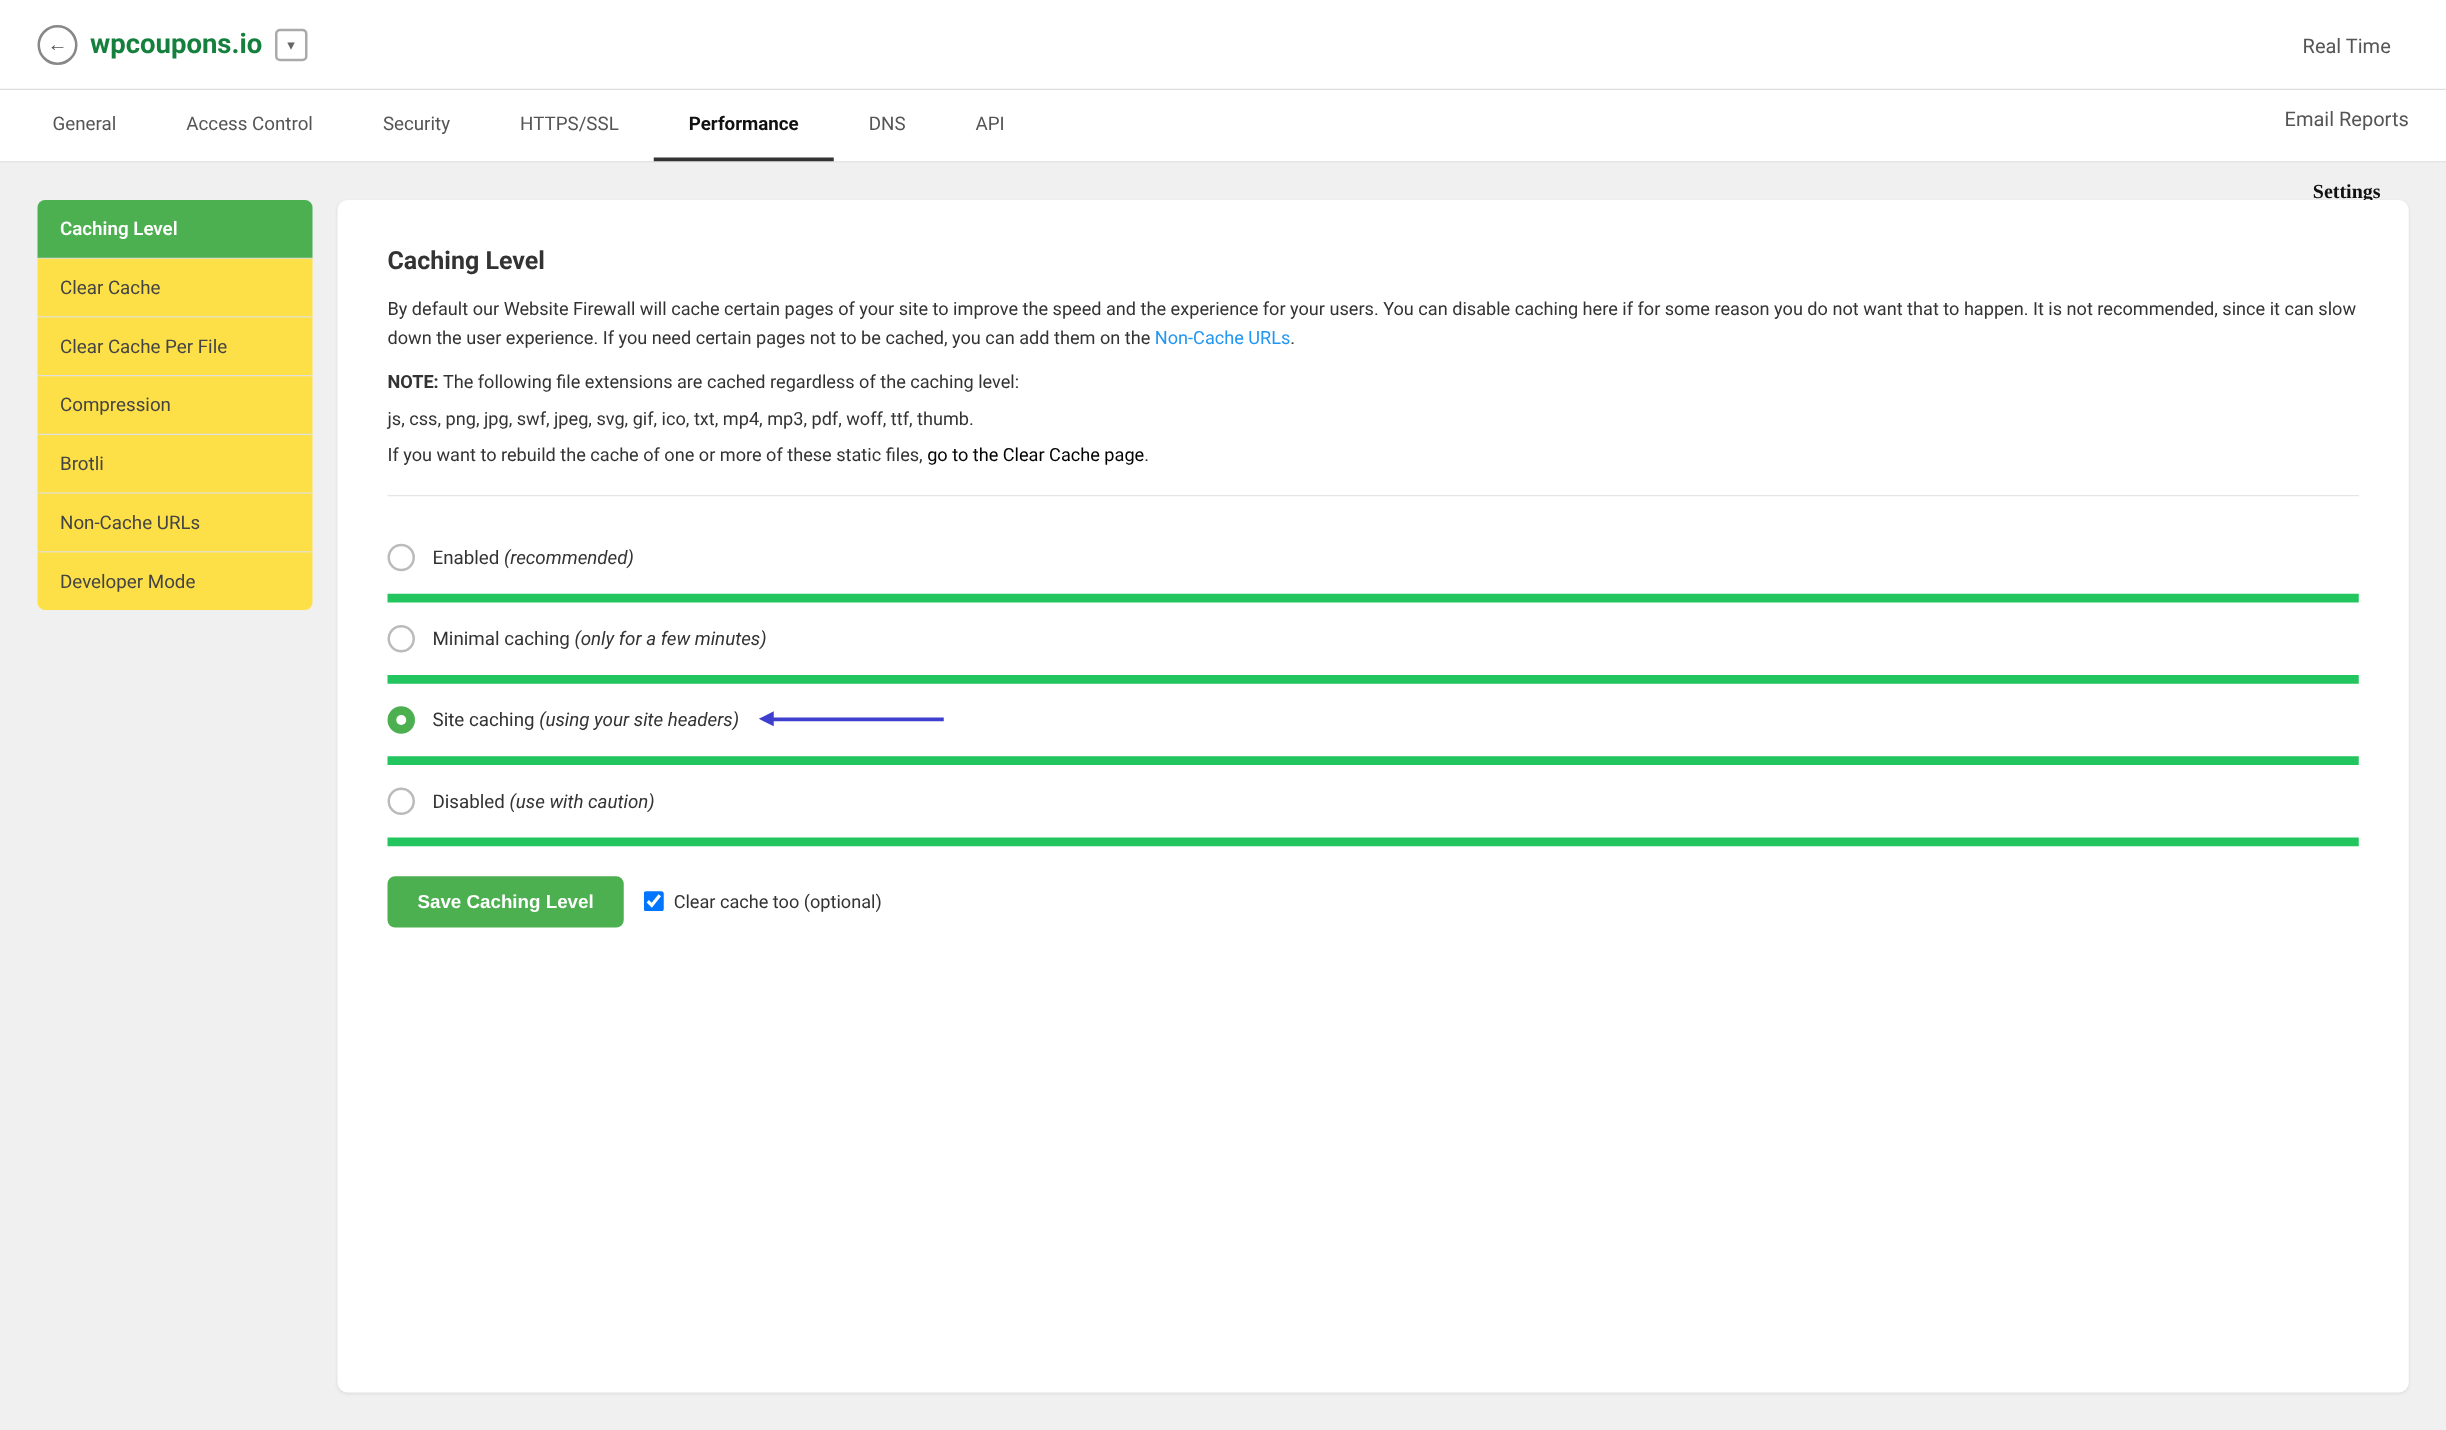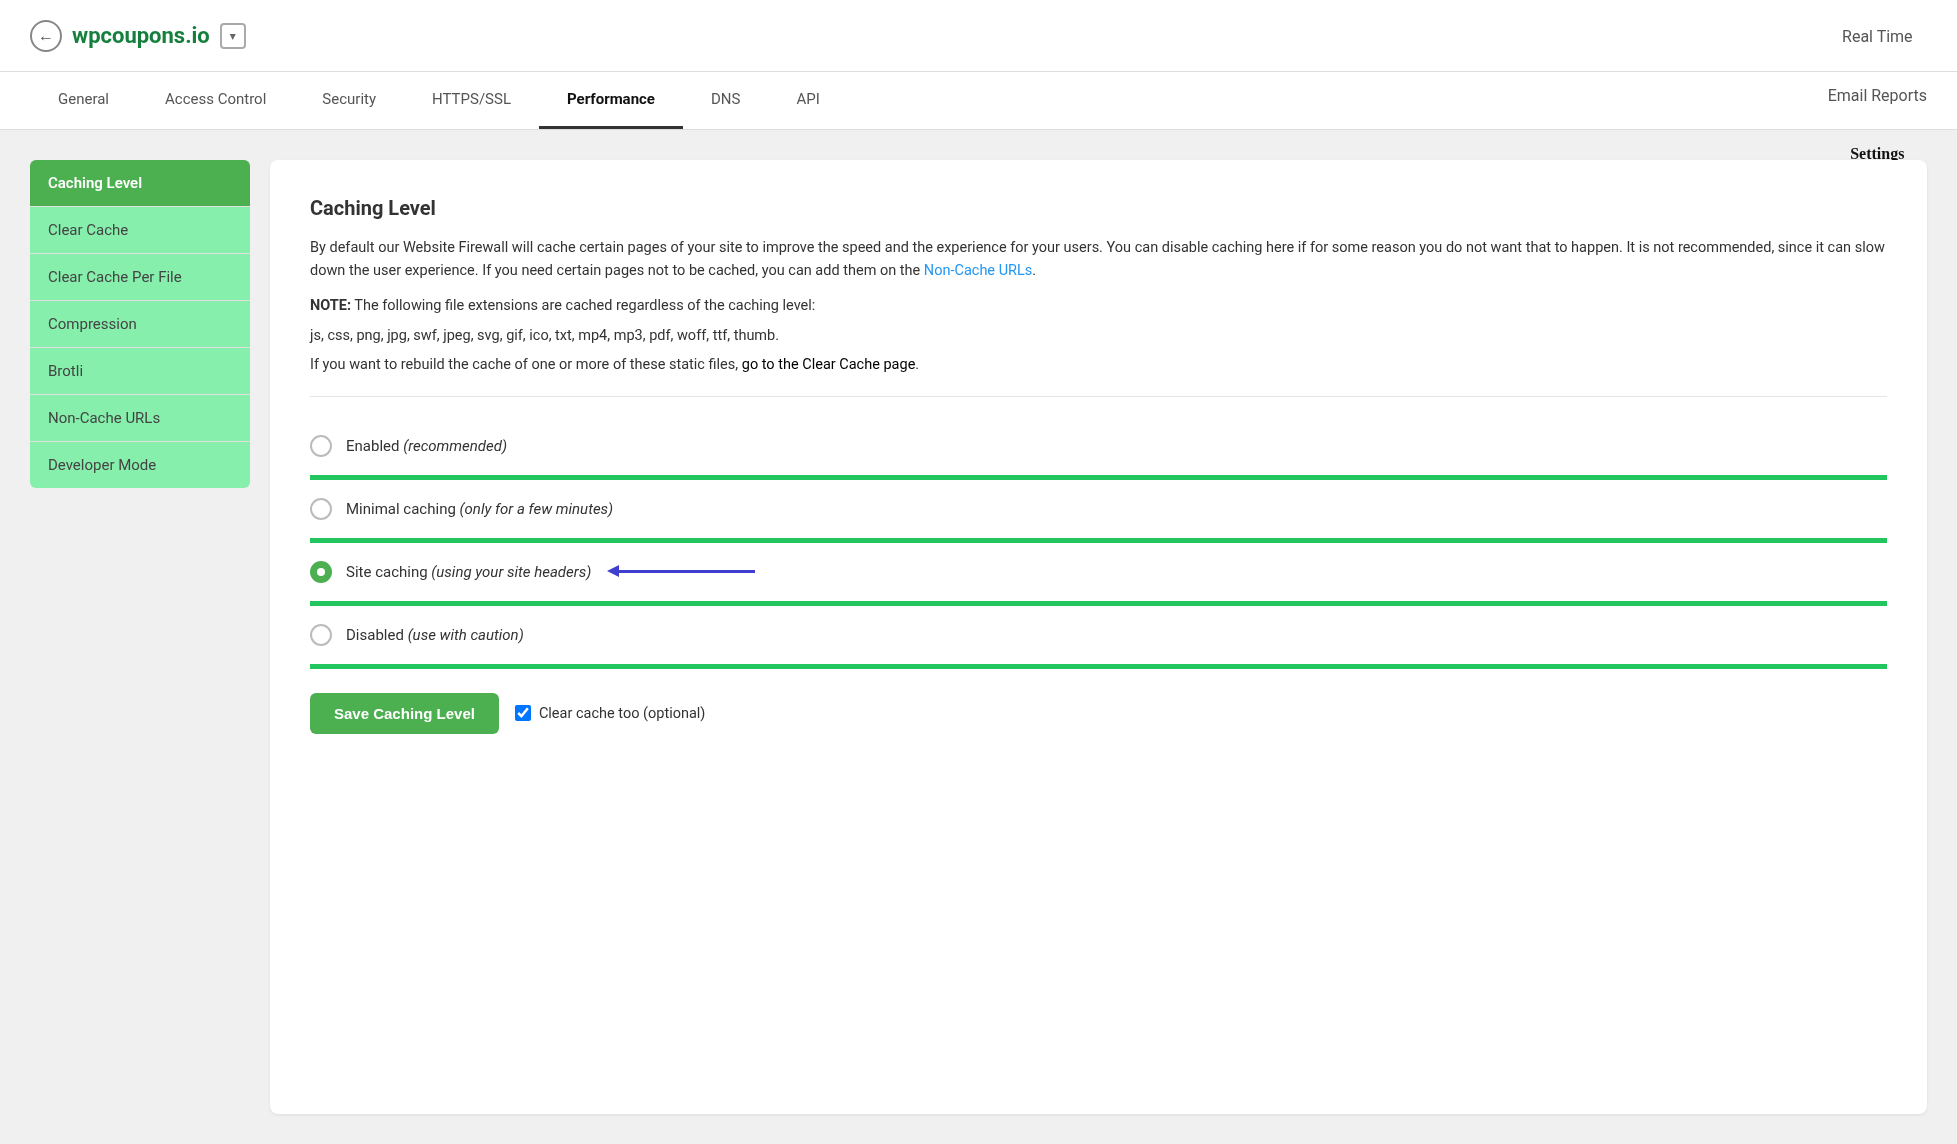--- a/index.html
+++ b/index.html
@@ -72,21 +72,21 @@
       font-family: Liberation Serif, serif;
     }
 
     
     .subnav {
       background: #fff;
       border-bottom: 1px solid #ddd;
       display: flex;
       align-items: center;
       gap: 0;
-      padding: 0 30px;
+      padding: 0 14px;
     }
     .subnav-item {
       padding: 18px 28px;
       color: #555;
       font-size: 15px;
       cursor: pointer;
       border-bottom: 3px solid transparent;
     }
     .subnav-item.active {
       font-weight: 700;
@@ -104,21 +104,21 @@
 
     
     .sidebar {
       width: 220px;
       flex-shrink: 0;
     }
     .sidebar-item {
       padding: 14px 18px;
       cursor: pointer;
       border-bottom: 1px solid #e0e0e0;
-      background: #86efac;
+      background: #fde047;
       color: #444;
       font-size: 15px;
     }
     .sidebar-item:first-child {
       border-radius: 6px 6px 0 0;
     }
     .sidebar-item:last-child {
       border-radius: 0 0 6px 6px;
       border-bottom: none;
     }
@@ -169,21 +169,21 @@
       border: none;
       border-top: 1px solid #e5e5e5;
       margin: 20px 0;
     }
 
     
     .radio-option {
       display: flex;
       align-items: center;
       padding: 18px 0;
-      border-bottom: 5px solid #22c55e;
+      border-bottom: 7px solid #22c55e;
       gap: 14px;
     }
     .radio-option:last-of-type {
       border-bottom: none;
     }
     .radio-circle {
       width: 22px;
       height: 22px;
       border-radius: 50%;
       border: 2px solid #bbb;

